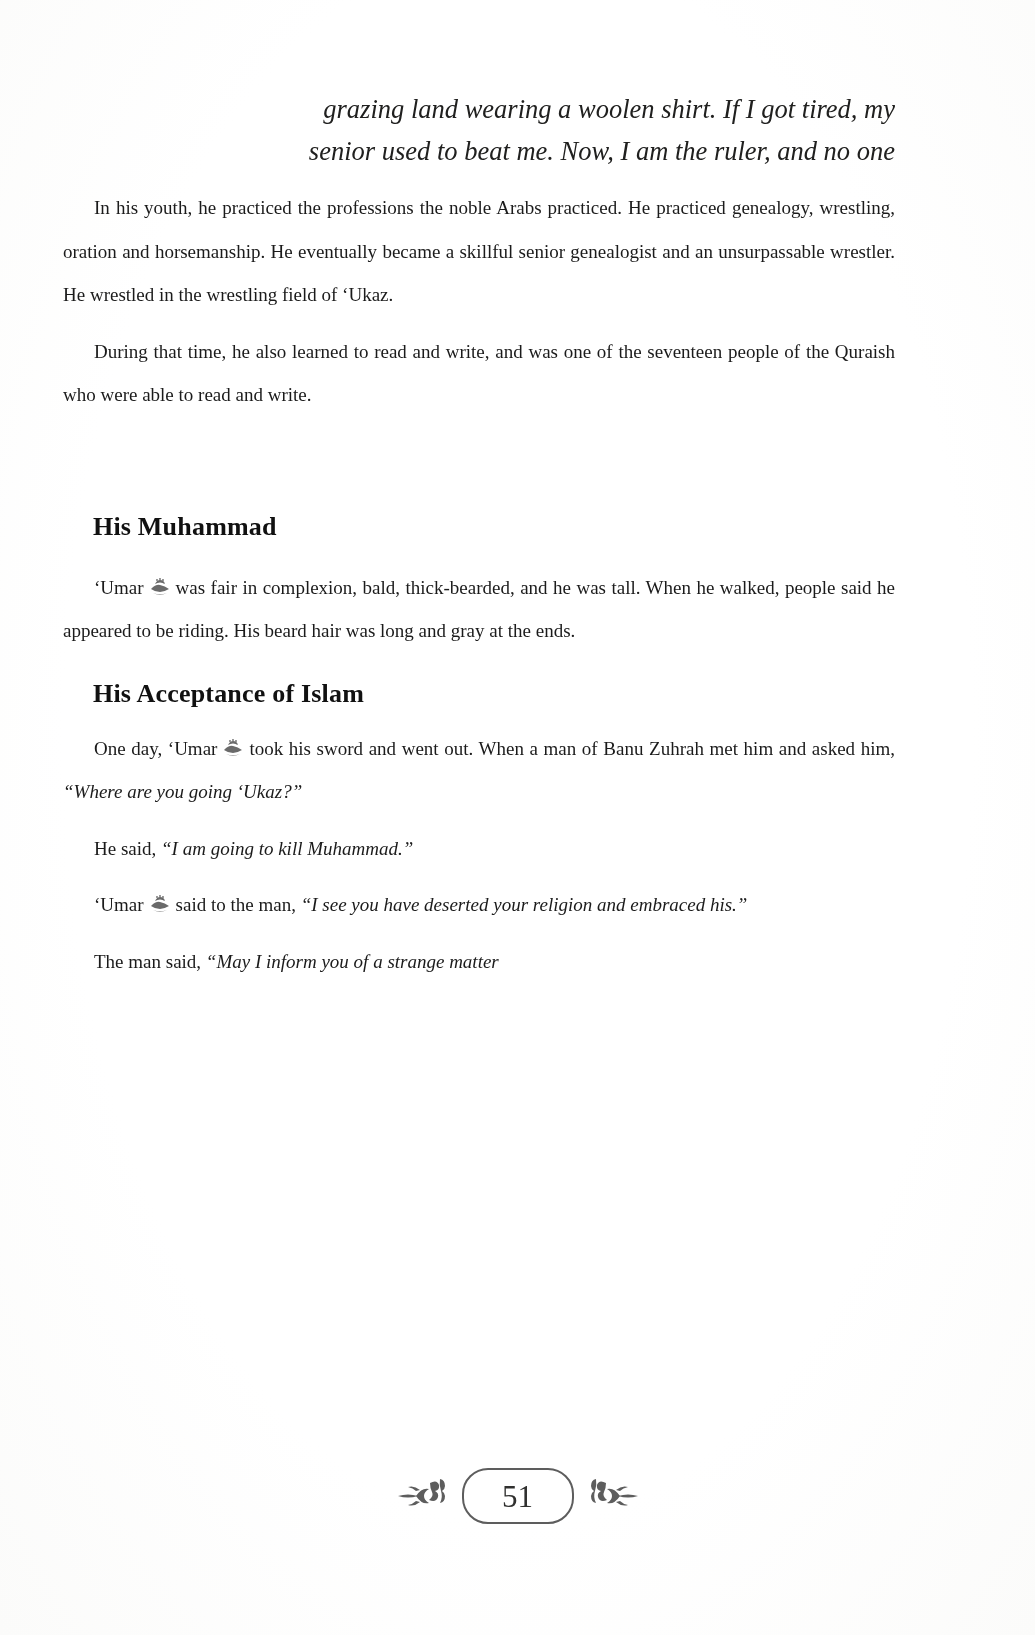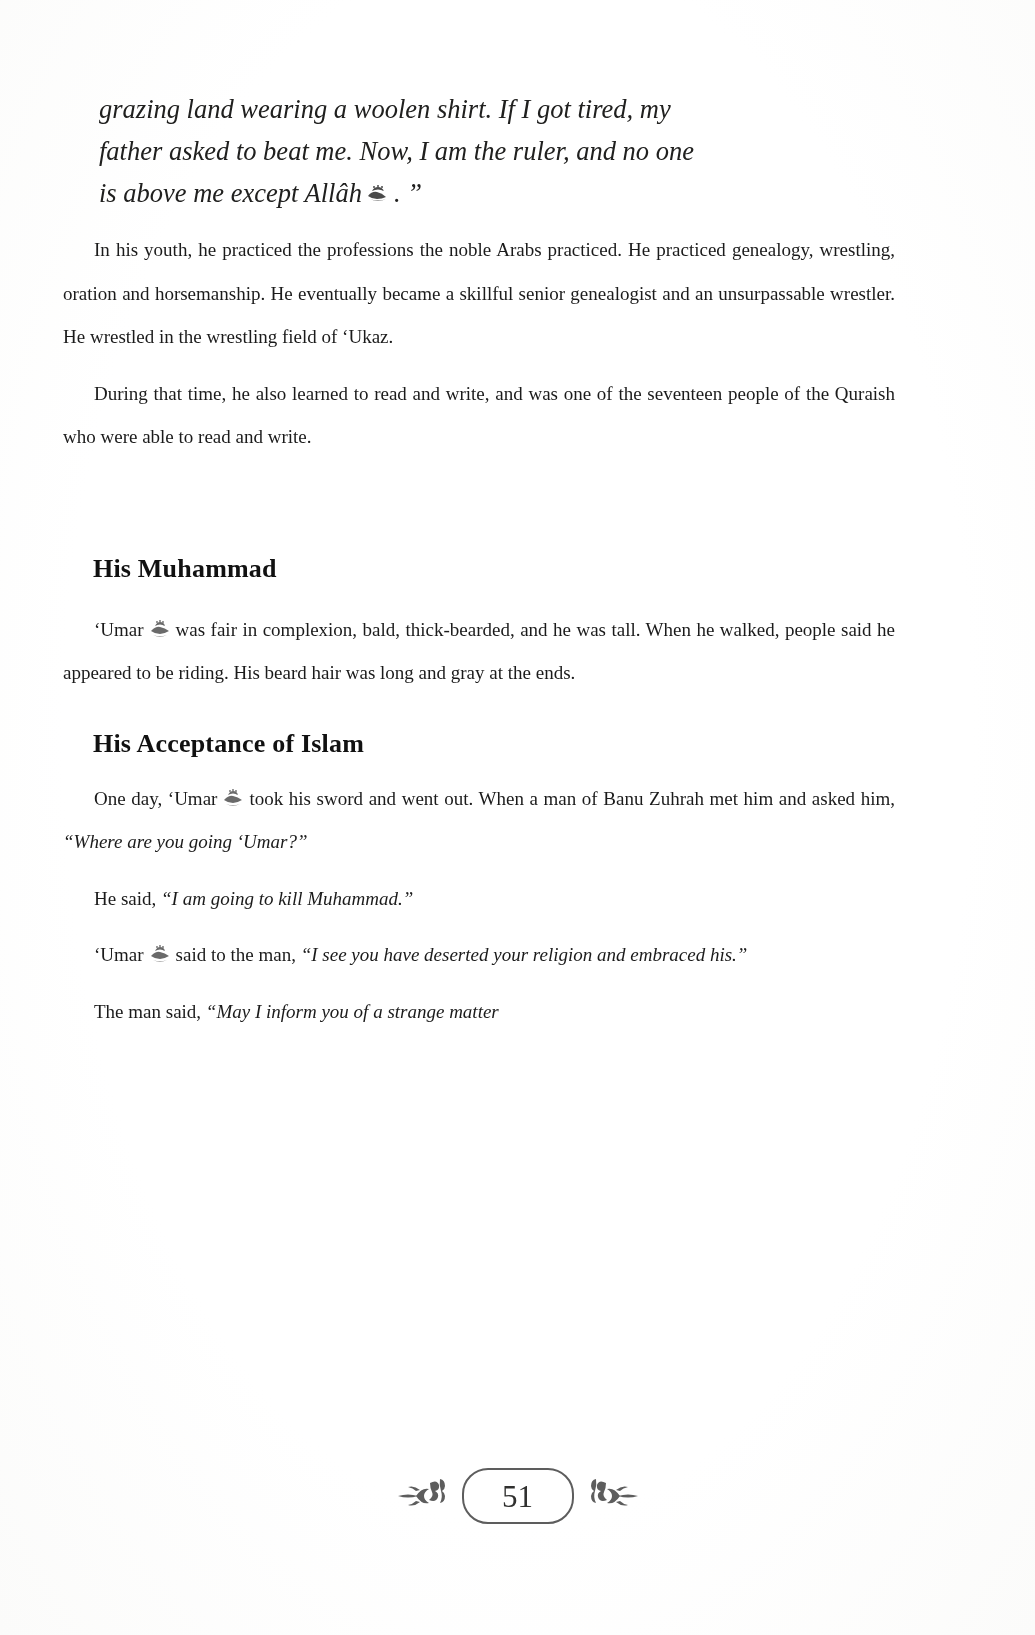--- a/index.html
+++ b/index.html
@@ -30,21 +30,21 @@
     left: 63px;
     top: 88px;
     width: 832px;
   }
 
   
   .quote-block {
     font-style: italic;
     font-size: 26.5px;
     line-height: 42px;
-    text-align: left;
+    text-align: right;
     margin: 0 0 14px 0;
     padding-left: 36px;
     color: #20201f;
   }
   .quote-block .ln {
     display: block;
     white-space: nowrap;
   }
 
   p.body {
@@ -76,21 +76,21 @@
     color: #111111;
     font-family: "Liberation Serif", "DejaVu Serif", serif;
   }
   .heading-wrap-features {
     padding-left: 30px;
     margin-top: 72px;
     margin-bottom: 22px;
   }
   .heading-wrap-acceptance {
     padding-left: 30px;
-    margin-top: 32px;
+    margin-top: 24px;
     margin-bottom: 16px;
   }
 
   
   .gap-after-p3 { height: 8px; }
 
   
   .honorific {
     display: inline-block;
     width: 26px;
@@ -142,31 +142,21 @@
 </style>
 </head>
 <body>
 
 <div class="page">
 
   <div class="content">
 
     <div class="quote-block">
       <span class="ln">grazing land wearing a woolen shirt. If I got tired, my</span>
-      <span class="ln">father asked to beat me. Now, I am the ruler, and no one</span>
-      <span class="ln"><span>is above me except Allâh</span><span class="honorific"><svg viewBox="0 0 26 22" width="26" height="22" aria-hidden="true">
-              <g fill="#4a4a4a">
-                <path d="M3 13 q4-5 9-4 q5 1 9 5 q-4 2-9 2 q-5 0-9-3z"></path>
-                <path d="M7 8 q2-4 6-4 q4 0 6 4 q-3-1.5-6-1.5 q-3 0-6 1.5z"></path>
-                <circle cx="9" cy="4" r="1"></circle>
-                <circle cx="13" cy="3" r="1"></circle>
-                <circle cx="17" cy="4" r="1"></circle>
-                <path d="M5 16 q8 3 16 0 q-8 4-16 0z"></path>
-              </g>
-            </svg></span><span>. ”</span></span>
+      <span class="ln">senior used to beat me. Now, I am the ruler, and no one</span>
     </div>
 
     <p class="body"><span class="indent"></span><span>In his youth, he practiced the professions the noble Arabs practiced. He practiced genealogy, wrestling, oration and horsemanship. He eventually became a skillful senior genealogist and an unsurpassable wrestler. He wrestled in the wrestling field of ‘Ukaz.</span></p>
 
     <p class="body"><span class="indent"></span><span>During that time, he also learned to read and write, and was one of the seventeen people of the Quraish who were able to read and write.</span></p>
 
     <div class="gap-after-p3"></div>
 
     <div class="heading-wrap-features">
       <h2 class="heading">His Muhammad</h2>
@@ -189,21 +179,21 @@
 
     <p class="body"><span class="indent"></span><span>One day, ‘Umar</span><span class="honorific"><svg viewBox="0 0 26 22" width="26" height="22" aria-hidden="true">
             <g fill="#6a6a6a">
               <path d="M4 14 q5-5 9-4 q5 1 9 4 q-5 3-9 3 q-5 0-9-3z"></path>
               <path d="M8 9 q2-4 5-4 q4 0 5 4 q-2.5-1.5-5-1.5 q-2.5 0-5 1.5z"></path>
               <circle cx="10" cy="5" r="0.9"></circle>
               <circle cx="13" cy="4" r="0.9"></circle>
               <circle cx="16" cy="5" r="0.9"></circle>
               <path d="M6 18 q7 2.5 14 0 q-7 3.5-14 0z"></path>
             </g>
-          </svg></span><span>took his sword and went out. When a man of Banu Zuhrah met him and asked him,</span> <span class="ital">“Where are you going ‘Umar?”</span></p>
+          </svg></span><span>took his sword and went out. When a man of Banu Zuhrah met him and asked him,</span> <span class="ital">“Where are you going ‘Ukaz?”</span></p>
 
     <p class="body last-line-natural"><span class="indent"></span><span>He said,</span> <span class="ital">“I am going to kill Muhammad.”</span></p>
 
 
     <p class="body"><span class="indent"></span><span>‘Umar</span><span class="honorific"><svg viewBox="0 0 26 22" width="26" height="22" aria-hidden="true">
             <g fill="#6a6a6a">
               <path d="M4 14 q5-5 9-4 q5 1 9 4 q-5 3-9 3 q-5 0-9-3z"></path>
               <path d="M8 9 q2-4 5-4 q4 0 5 4 q-2.5-1.5-5-1.5 q-2.5 0-5 1.5z"></path>
               <circle cx="10" cy="5" r="0.9"></circle>
               <circle cx="13" cy="4" r="0.9"></circle>

